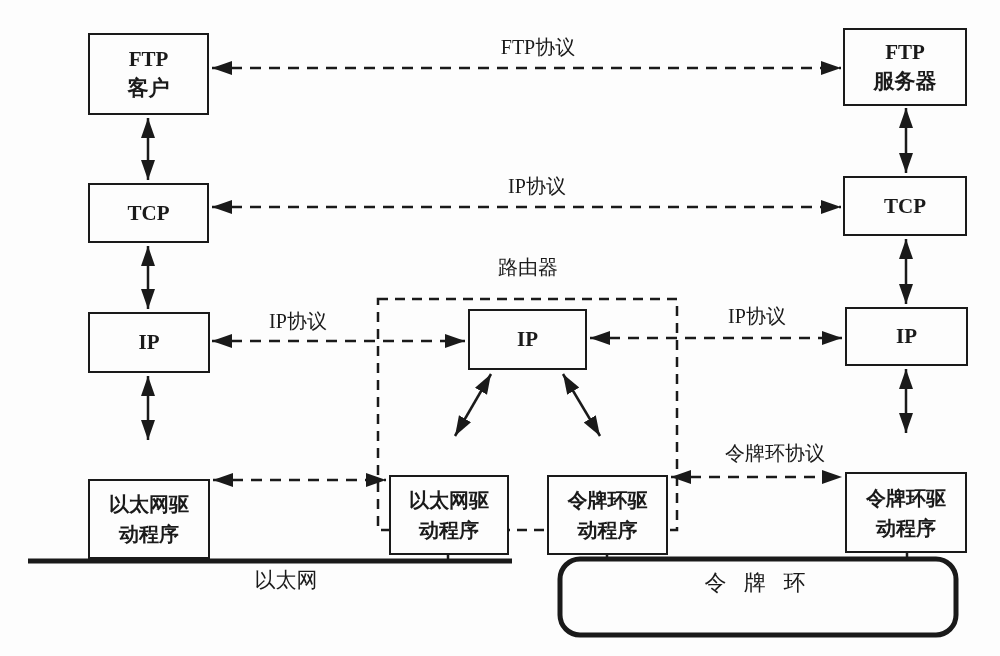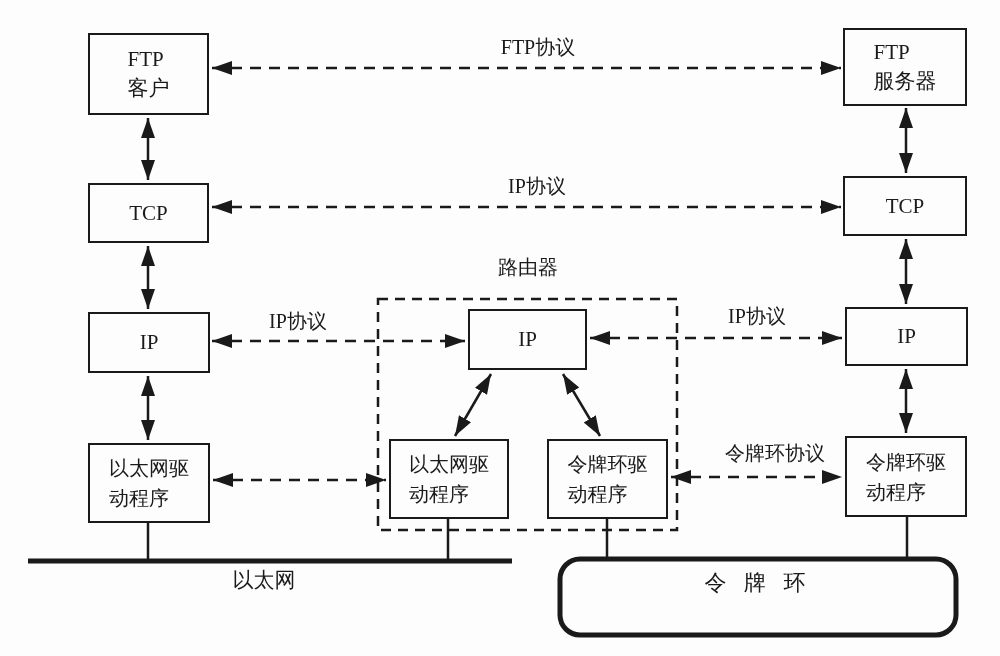--- a/index.html
+++ b/index.html
@@ -15,26 +15,27 @@
     background:var(--paper);
     overflow:hidden;
   }
   .layer-svg{ position:absolute; left:0; top:0; z-index:0; }
   .node{
     position:absolute;
     box-sizing:border-box;
     border:2px solid var(--ink);
     background:var(--paper);
     display:flex; align-items:center; justify-content:center;
-    font-size:21px; font-weight:normal;
+    text-align:center;
+    font-size:21px; font-weight:bold;
     line-height:1.38;
     white-space:pre-line;
     z-index:2;
   }
-  .node.driver{ font-size:20px; line-height:1.5; }
+  .node.driver{ font-size:20px; line-height:1.5;margin-top:36px; }
   .lbl{
     position:absolute;
     width:220px;
     text-align:center;
     font-size:20px;
     line-height:24px;
     white-space:nowrap;
     z-index:3;
   }
   .net-label{ font-size:21px; }
@@ -109,16 +110,16 @@
   <div class="node" style="left:845px; top:307px; width:123px; height:59px;">IP</div>
   <div class="node driver" style="left:845px; top:436px; width:122px; height:81px;">令牌环驱
 动程序</div>
 
   <div class="lbl" style="left:428px; top:35px;text-align:center;">FTP协议</div>
   <div class="lbl" style="left:427px; top:174px;">IP协议</div>
   <div class="lbl" style="left:418px; top:255px;">路由器</div>
   <div class="lbl" style="left:188px; top:309px;">IP协议</div>
   <div class="lbl" style="left:647px; top:304px;">IP协议</div>
   <div class="lbl" style="left:665px; top:441px;">令牌环协议</div>
-  <div class="lbl net-label" style="left:154px; top:568px;">以太网</div>
+  <div class="lbl net-label" style="left:176px; top:568px;">以太网</div>
   <div class="tokenring-label">令 牌 环</div>
 
 </div>
 
 </body></html>

